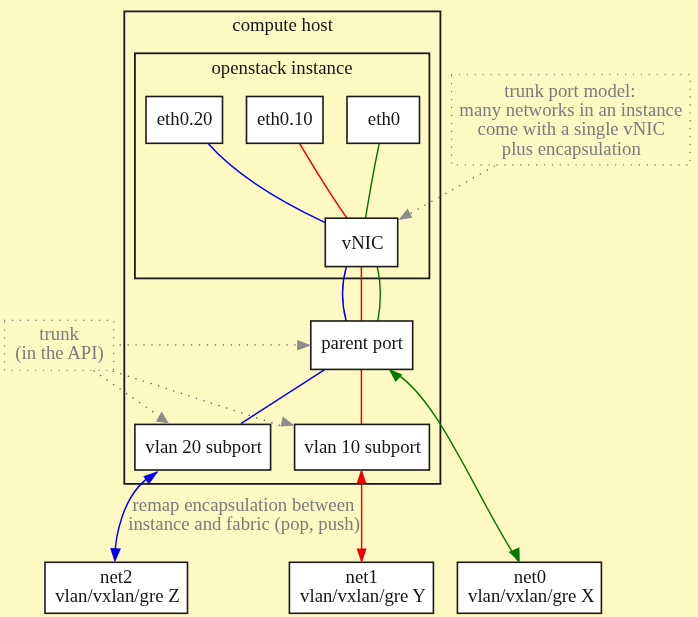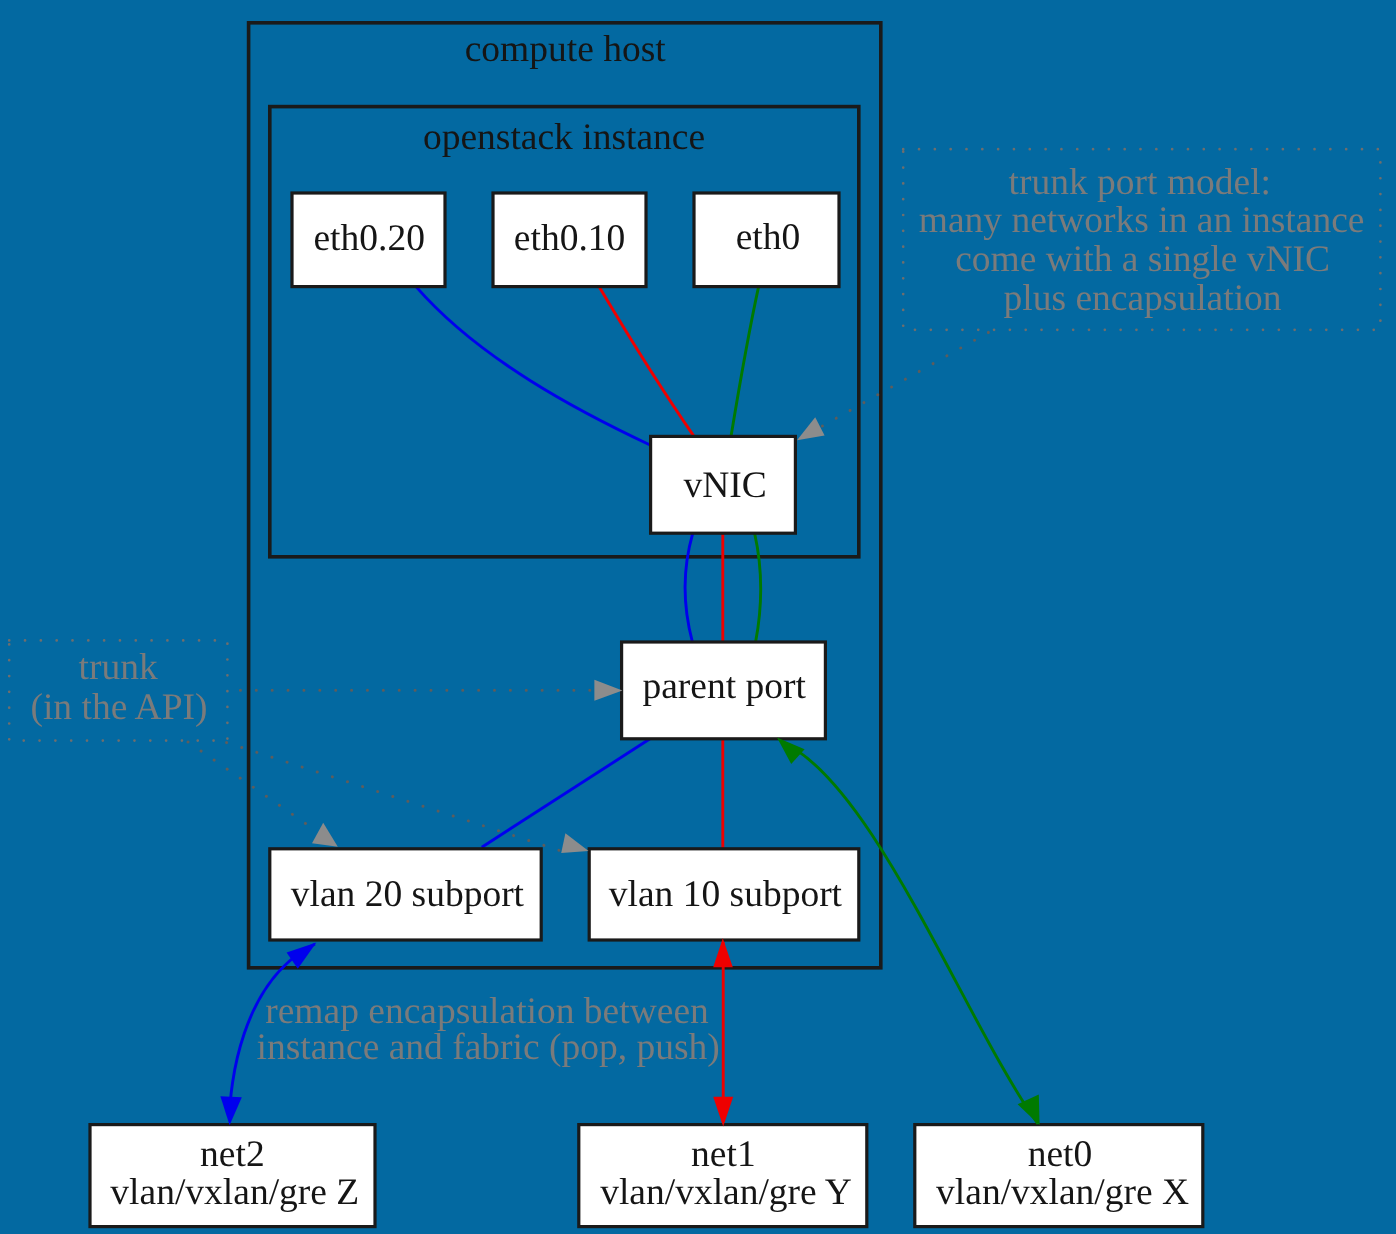--- a/index.html
+++ b/index.html
@@ -1,19 +1,19 @@
 <!DOCTYPE html>
 <html><head>
 <meta charset="utf-8">
 <title>trunk port model diagram</title>
 <style>
   html, body { margin:0; padding:0; background:#ffffff; }
   body { width:698px; height:617px; overflow:hidden;
          font-family:"Liberation Serif", serif; }
-  #diagram { position:relative; width:698px; height:617px; background:#0369a1; }
+  #diagram { position:relative; width:698px; height:617px; background:#fef9c3; }
   svg#scene { display:block; width:698px; height:617px; }
   text { font-family:"Liberation Serif", serif; font-size:18.75px; fill:#151515; }
   .lbl { text-anchor:middle; }
   .callout-text { fill:#7b7b7b; }
   .boxrect { fill:#ffffff; stroke:#1a1a1a; stroke-width:1.6; }
   .container { fill:none; stroke:#1a1a1a; stroke-width:1.8; }
   .calloutrect { fill:none; stroke:#6e6e6e; stroke-width:1.35;
                  stroke-dasharray:0.01 7.9; stroke-linecap:round; }
   .dotline { fill:none; stroke:#5d5d5d; stroke-width:1.5;
              stroke-dasharray:0.01 7.93; stroke-linecap:round; }

